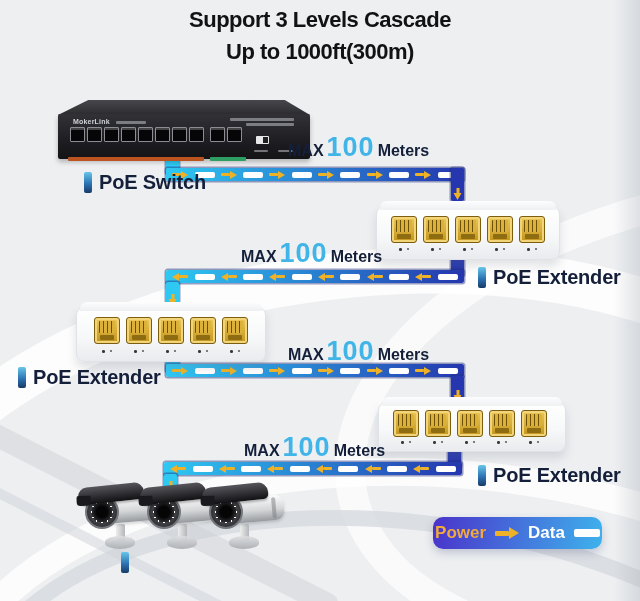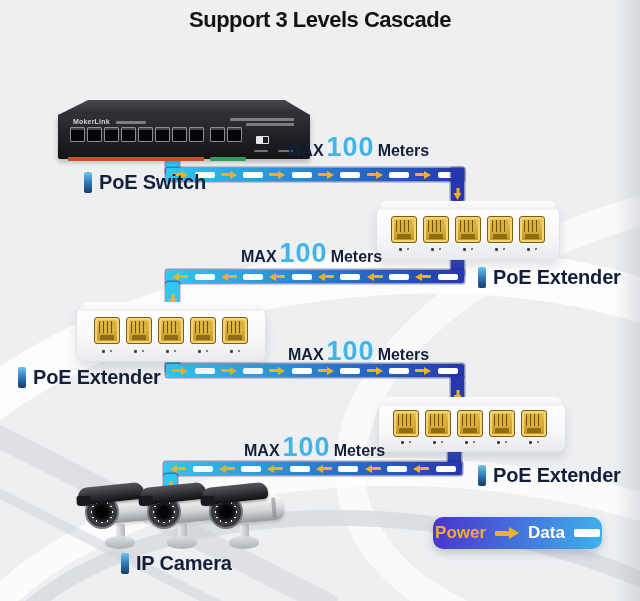--- a/index.html
+++ b/index.html
@@ -151,20 +151,21 @@
 
   <div class="swoosh sw1"></div>
   <div class="swoosh sw2"></div>
   <div class="swoosh sw3"></div>
   <div class="swoosh sw4"></div>
   <div class="streak st1"></div>
   <div class="streak st2"></div>
   <div class="edge-shade"></div>
 
   <div class="title t1">Support 3 Levels Cascade</div>
+  <div class="title t2">Up to 1000ft(300m)</div>
 
   <div class="seg seg-v v-cyan" style="left:166px;top:152px;height:22px;"></div>
   <div class="seg seg-h flow-right" style="left:166px;top:168px;width:298px;">
       <span class="arr"></span>
       <span class="dash"></span>
       <span class="arr"></span>
       <span class="dash"></span>
       <span class="arr"></span>
       <span class="dash"></span>
       <span class="arr"></span>
@@ -350,21 +351,20 @@
   <div class="dev-label" style="left:18px;top:366px;">
     <span class="lbar"></span>
     <span class="ltxt">PoE Extender</span>
   </div>
   <div class="dev-label" style="left:478px;top:464px;">
     <span class="lbar"></span>
     <span class="ltxt">PoE Extender</span>
   </div>
   <div class="dev-label" style="left:121px;top:552px;">
     <span class="lbar"></span>
-    <span class="ltxt">IP Camera</span>
   </div>
 
   <div class="maxlbl" style="left:288px;top:137px;">
     <span class="mx-pre">MAX</span>
     <span class="mx-val">100</span>
     <span class="mx-suf">Meters</span>
   </div>
   <div class="maxlbl" style="left:241px;top:243px;">
     <span class="mx-pre">MAX</span>
     <span class="mx-val">100</span>

